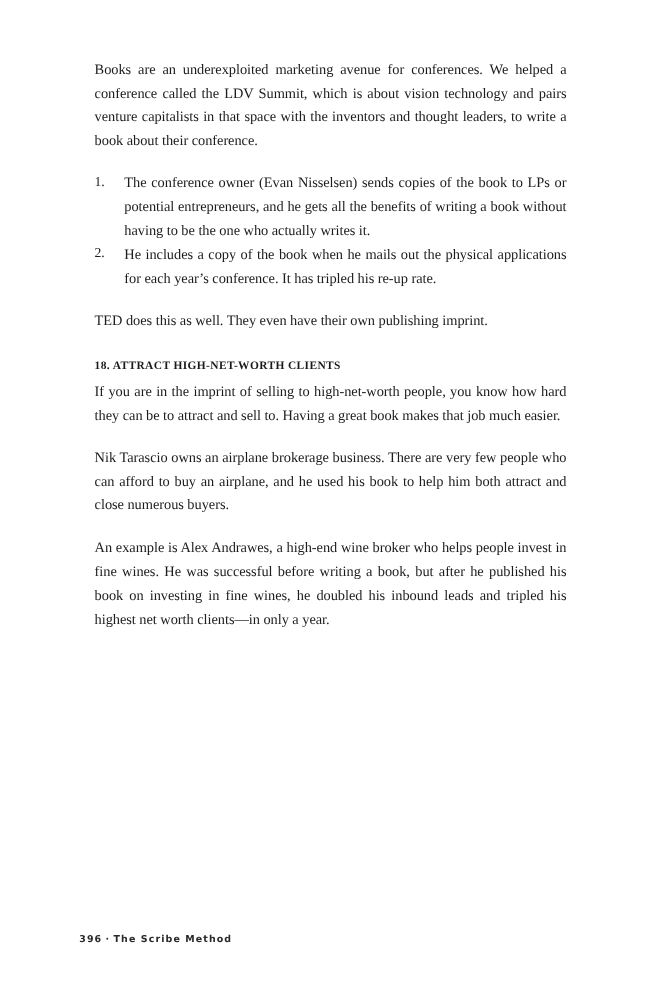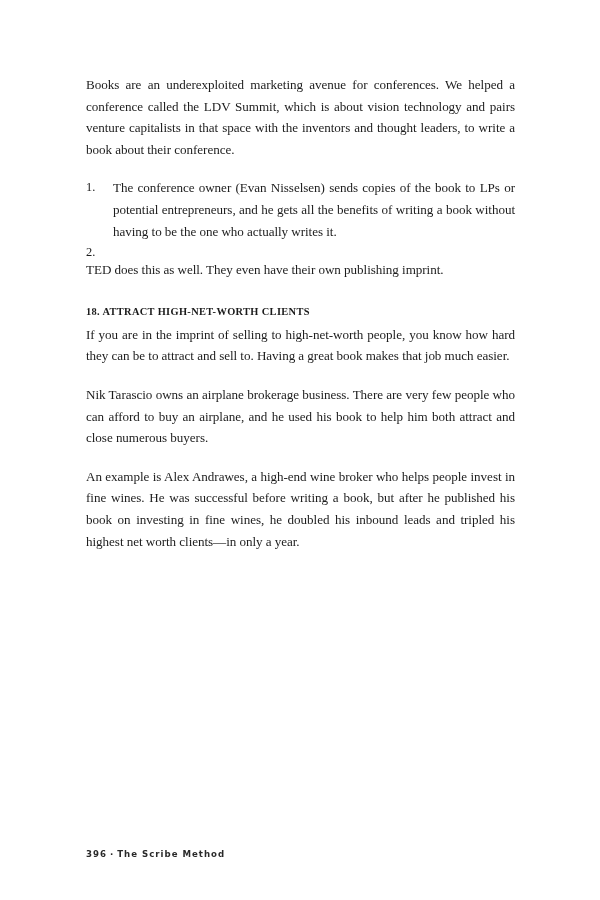--- a/index.html
+++ b/index.html
@@ -12,21 +12,21 @@
     height: 900px;
     font-family: "Liberation Serif", serif;
     color: #1a1a1a;
     -webkit-font-smoothing: antialiased;
   }
   .page {
     position: relative;
     width: 600px;
     height: 900px;
     box-sizing: border-box;
-    padding: 74px 85px 0 86px;
+    padding: 52px 85px 0 86px;
   }
   .body-text {
     font-family: "Liberation Serif", serif;
     font-size: 13.1px;
     line-height: 21.6px;
     text-align: justify;
     margin: 0 0 17px 0;
     color: #1c1c1c;
     letter-spacing: -0.05px;
   }
@@ -59,21 +59,21 @@
     font-family: Liberation Serif, serif;
     font-size: 10.4px;
     font-weight: bold;
     letter-spacing: 0.35px;
     color: #1a1a1a;
     margin: 25px 0 7px 0;
     text-transform: uppercase;
   }
   .footer {
     position: absolute;
-    left: 86px;
+    left: 72px;
     bottom: 41px;
     font-family: "DejaVu Sans", sans-serif;
     font-size: 8.6px;
     letter-spacing: 1.0px;
     color: #2a2a2a;
     font-weight: bold;
   }
   .footer .sep {
     padding: 0 3px;
   }
@@ -86,20 +86,21 @@
   <p class="body-text">Books are an underexploited marketing avenue for conferences. We helped a conference called the LDV Summit, which is about vision technology and pairs venture capitalists in that space with the inventors and thought leaders, to write a book about their conference.</p>
 
 
   <ol class="numbered">
     <li>
       <span class="marker">1.</span>
       <span>The conference owner (Evan Nisselsen) sends copies of the book to LPs or potential entrepreneurs, and he gets all the benefits of writing a book without having to be the one who actually writes it.</span>
     </li>
     <li>
       <span class="marker">2.</span>
+      <span>He includes a copy of the book when he mails out the physical applications for each year’s conference. It has tripled his re-up rate.</span>
     </li>
   </ol>
 
 
   <p class="body-text">TED does this as well. They even have their own publishing imprint.</p>
 
   <h2 class="section-head">18. Attract High-Net-Worth Clients</h2>
 
   <p class="body-text">If you are in the imprint of selling to high-net-worth people, you know how hard they can be to attract and sell to. Having a great book makes that job much easier.</p>
 

